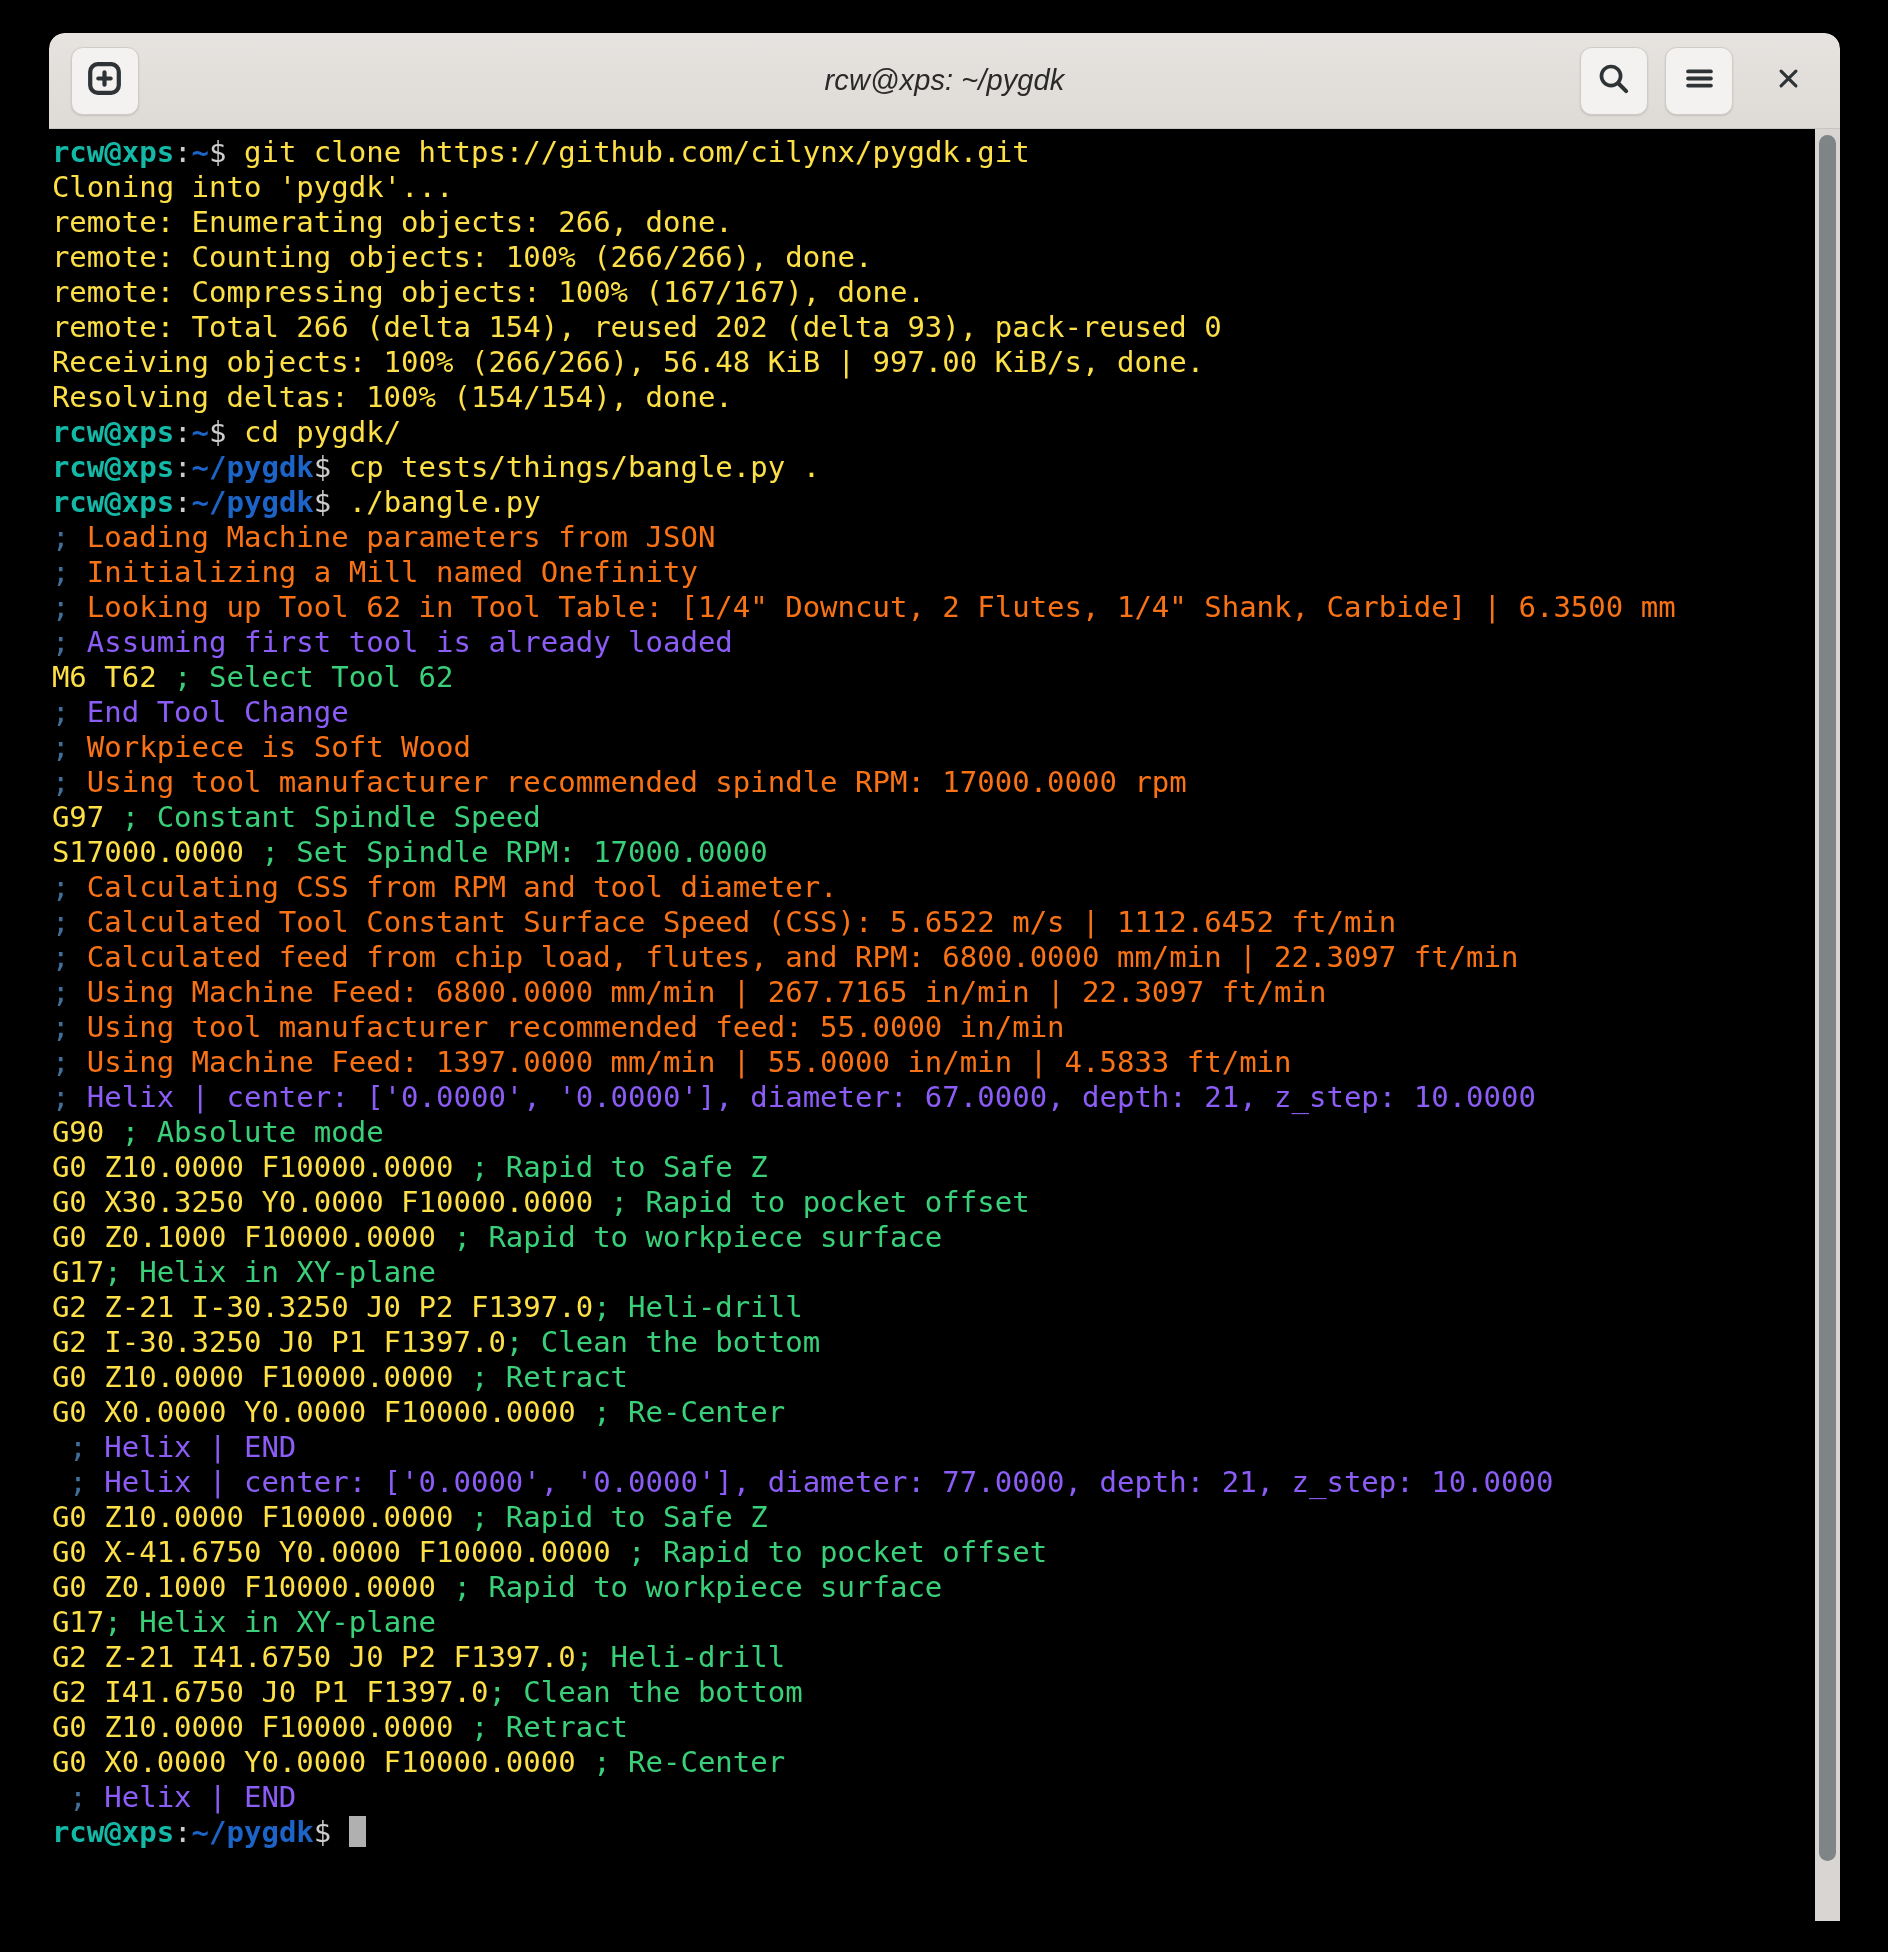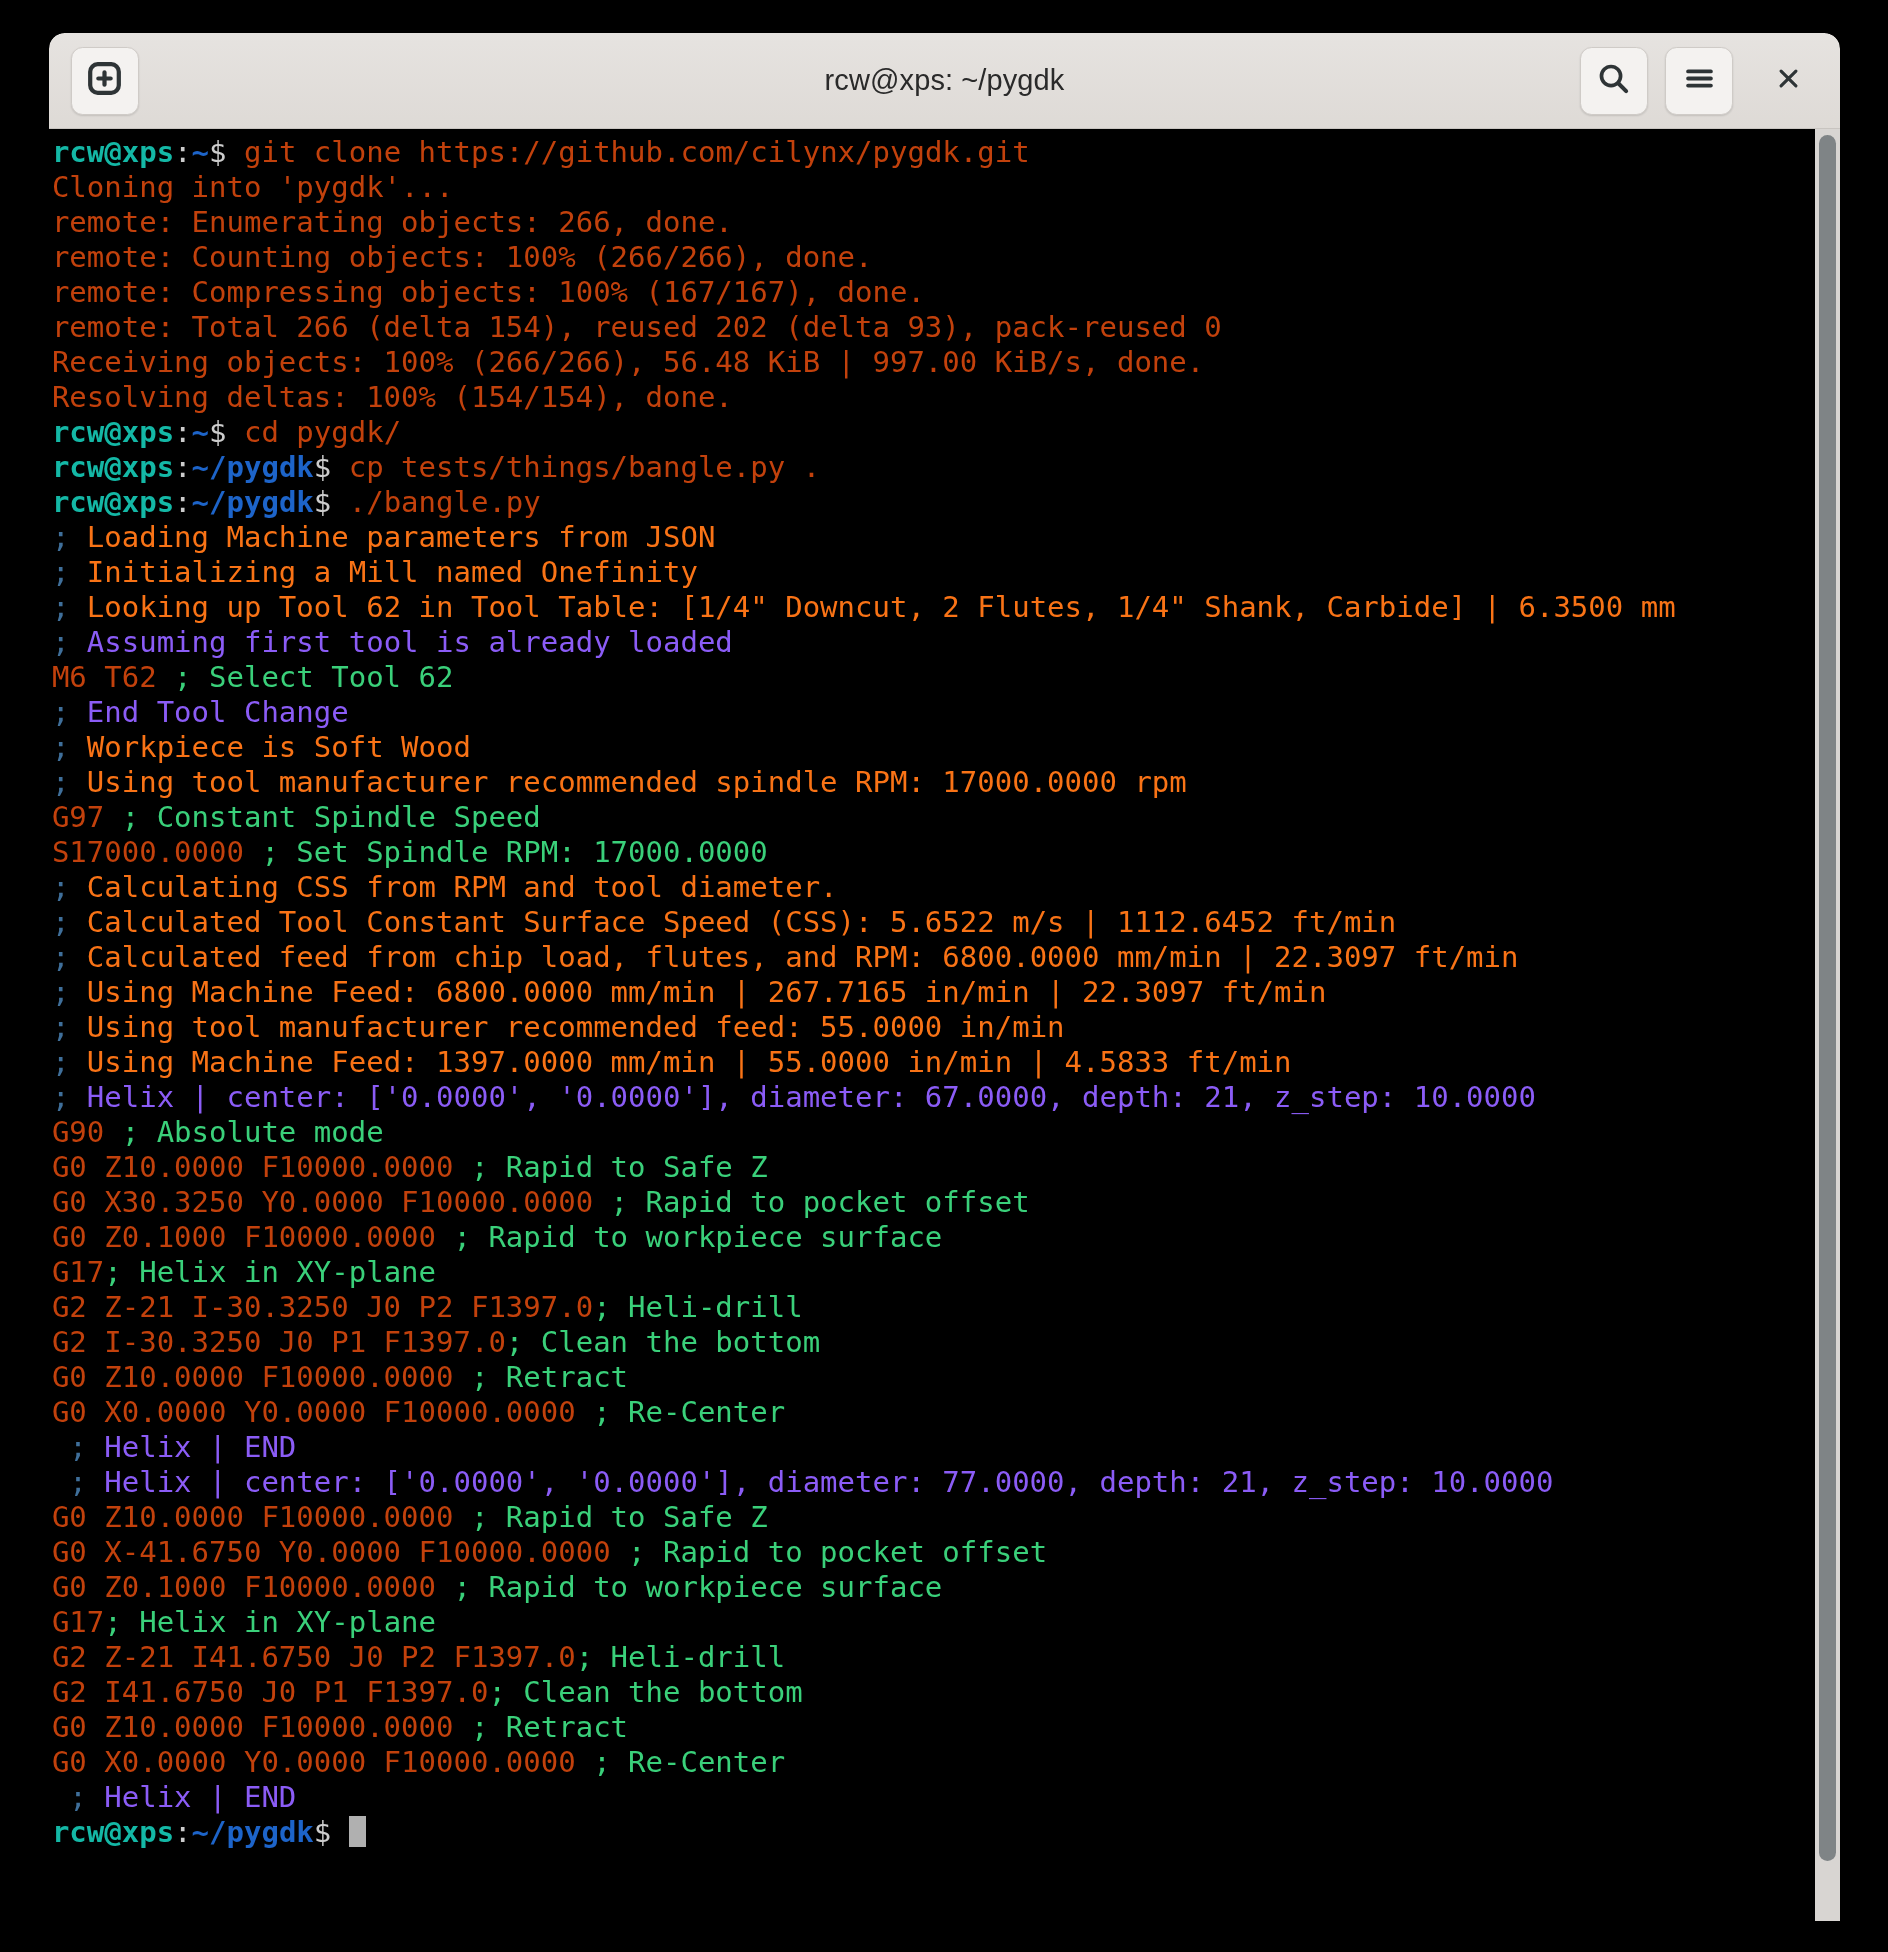--- a/index.html
+++ b/index.html
@@ -32,20 +32,21 @@
   #titlebar {
     position: relative;
     height: 96px;
     background: linear-gradient(to bottom, #e6e3e0 0%, #dedad6 100%);
     border-radius: 15.6px 15.6px 0 0;
     border-bottom: 1px solid #c8c4c0;
     display: flex;
     align-items: center;
     padding: 0 21.5px;
     box-sizing: border-box;
+    font-style: italic;
   }
   #titlebar-title {
     position: absolute;
     left: 0; right: 0;
     text-align: center;
     font-family: "Liberation Sans", sans-serif;
     font-size: 29px;
     color: #2a2a2a;
     pointer-events: none;
     letter-spacing: 0.1px;
@@ -99,21 +100,21 @@
     font-family: "DejaVu Sans Mono", monospace;
     font-size: 29px;
     line-height: 35px;
     color: #d0d0d0;
     white-space: pre;
     overflow: hidden;
   }
   .line { height: 35px; }
 
   
-  .c-default { color: #c2410c; margin-top: 16px; }
+  .c-default { color: #fde047; margin-top: 16px; }
   .c-green   { color: #14b8a6; font-weight: bold; }
   .c-blue    { color: #1d64c9; font-weight: bold; }
   .c-punct   { color: #cccccc; }
   .c-yellow  { color: #f97316; }
   .c-cyan    { color: #8b5cf6; }
   .c-brgreen { color: #3ad07a; margin-top: 28px; }
   .c-semi    { color: #3f6f9a; }
 
   #cursor {
     display: inline-block;

